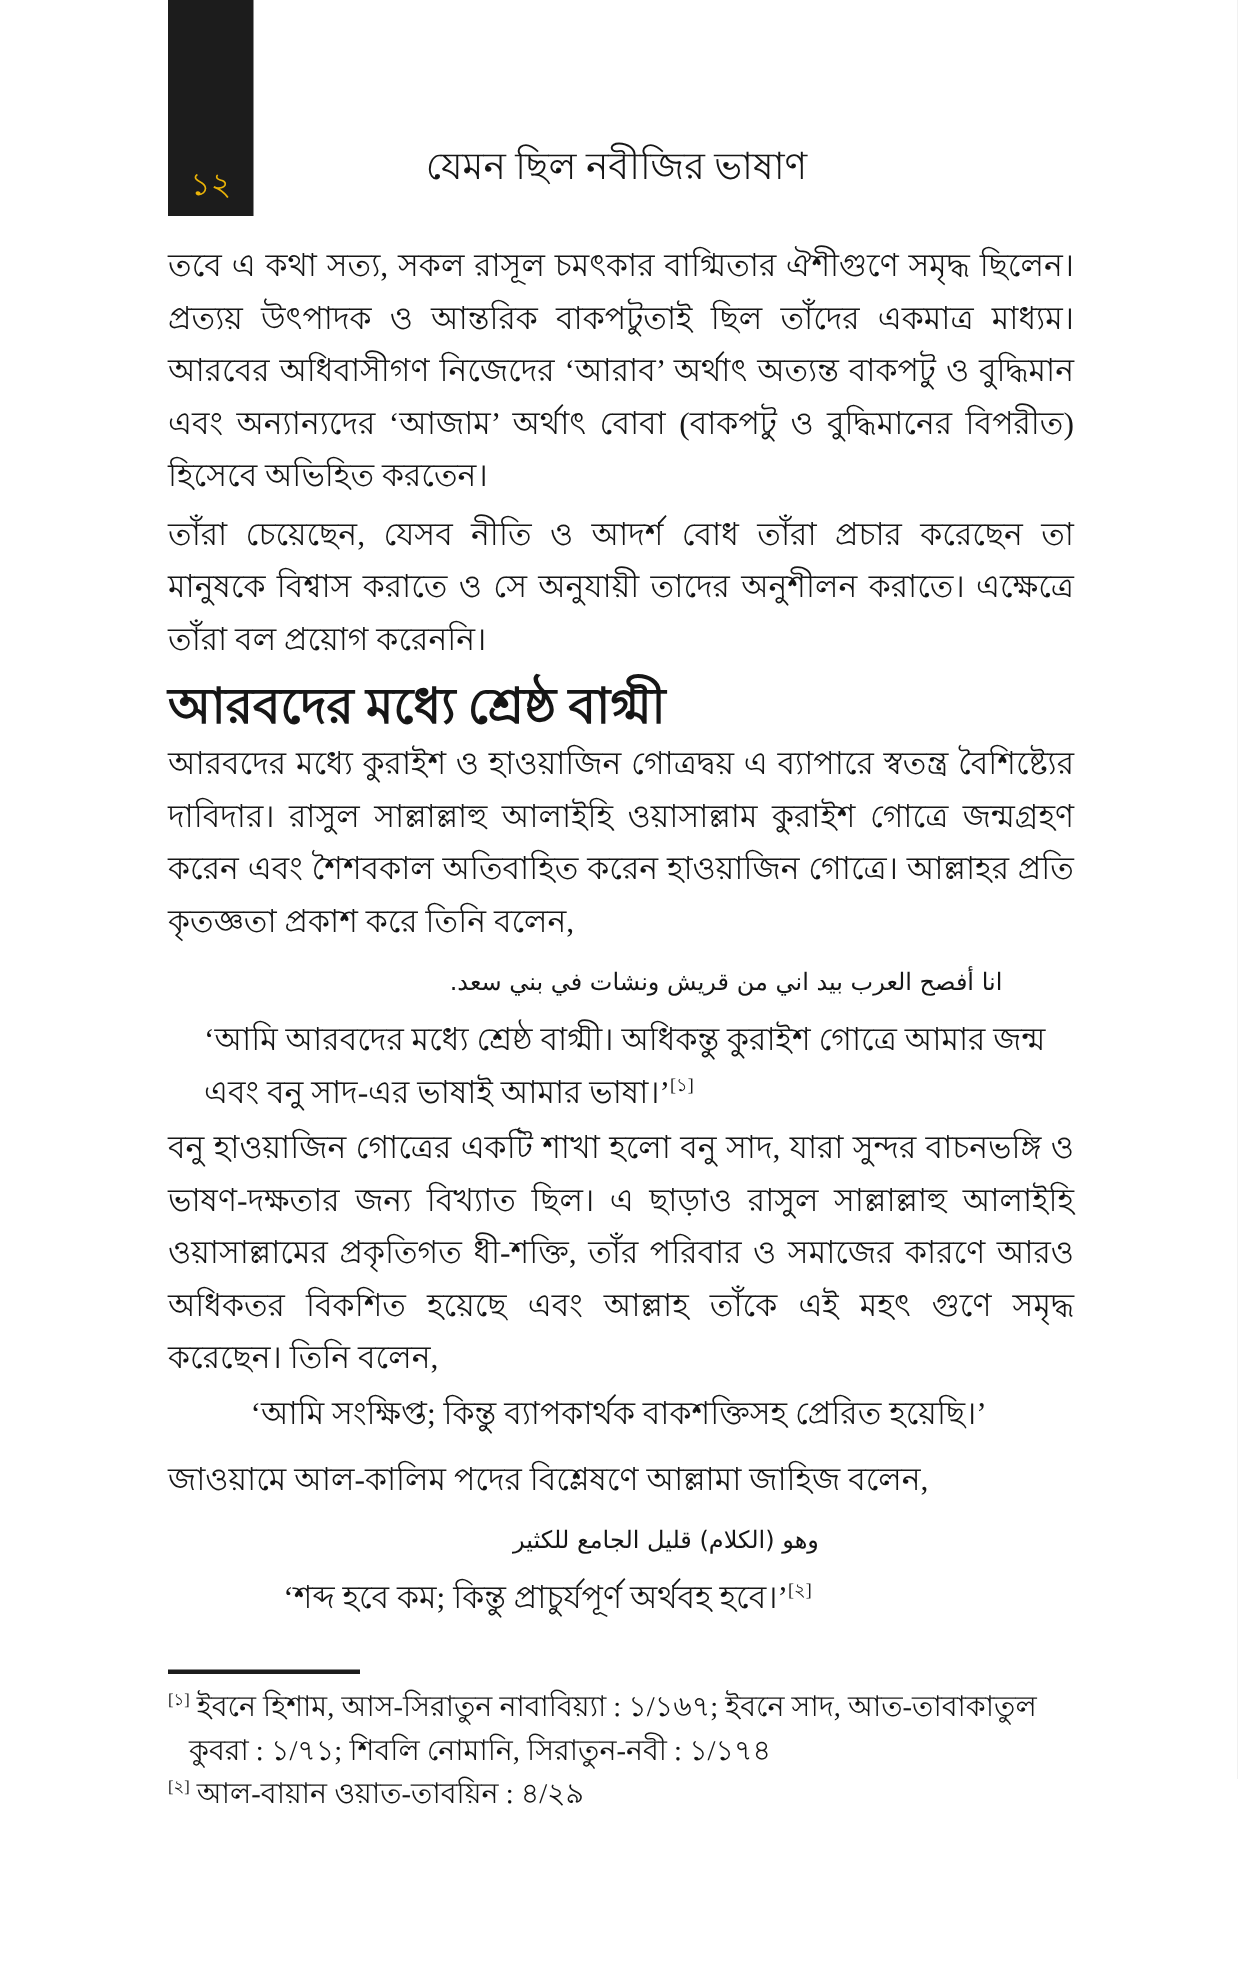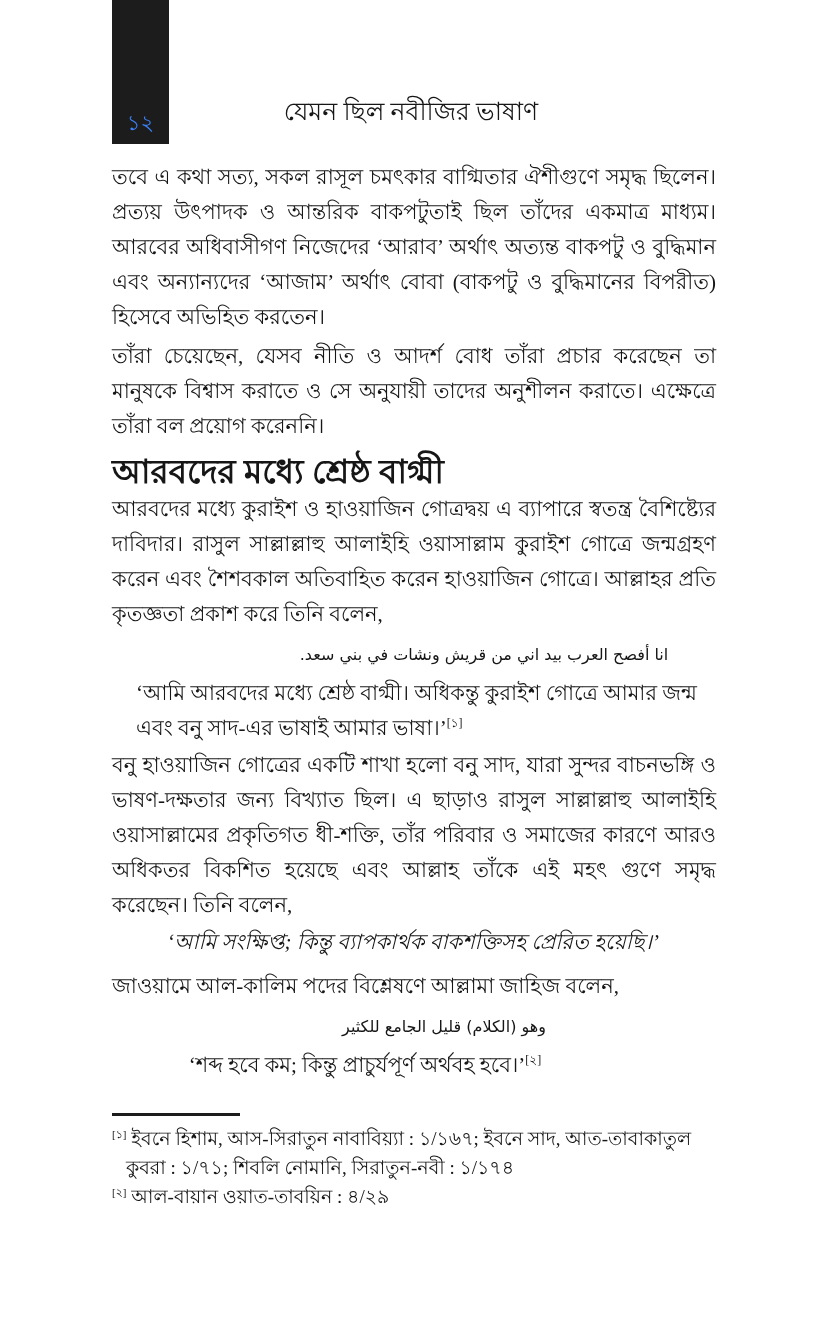--- a/index.html
+++ b/index.html
@@ -23,21 +23,21 @@
     top: 0;
     width: 57px;
     height: 144px;
     background: #1c1c1c;
     display: flex;
     align-items: flex-end;
     justify-content: center;
     padding-bottom: 10px;
   }
   .pageno-box .num {
-    color: #3b82f6;
+    color: #eab308;
     font-size: 21px;
     line-height: 1;
   }
 
   
   .running-head {
     position: absolute;
     left: 100px;
     top: 96px;
     width: 604px;
@@ -76,21 +76,21 @@
     line-height: 38px;
     text-align: center;
     margin-bottom: 2px !important;
   }
   .arabic-1 { padding-left: 140px; }
   .arabic-2 { padding-left: 60px; }
 
   .bquote { text-align: left; }
   .q1 { padding-left: 24px; padding-right: 6px; margin-bottom: 2px !important; }
   .p4 { margin-bottom: 2px !important; }
-  .q2 { padding-left: 55px; margin-bottom: 9px !important; font-style: italic; }
+  .q2 { padding-left: 55px; margin-bottom: 9px !important; }
   .p5 { margin-bottom: 4px !important; }
   .q3 { text-align: center; padding-right: 98px; }
 
   sup.ref {
     font-size: 12px;
     line-height: 0;
     vertical-align: super;
     letter-spacing: 0;
   }
 

